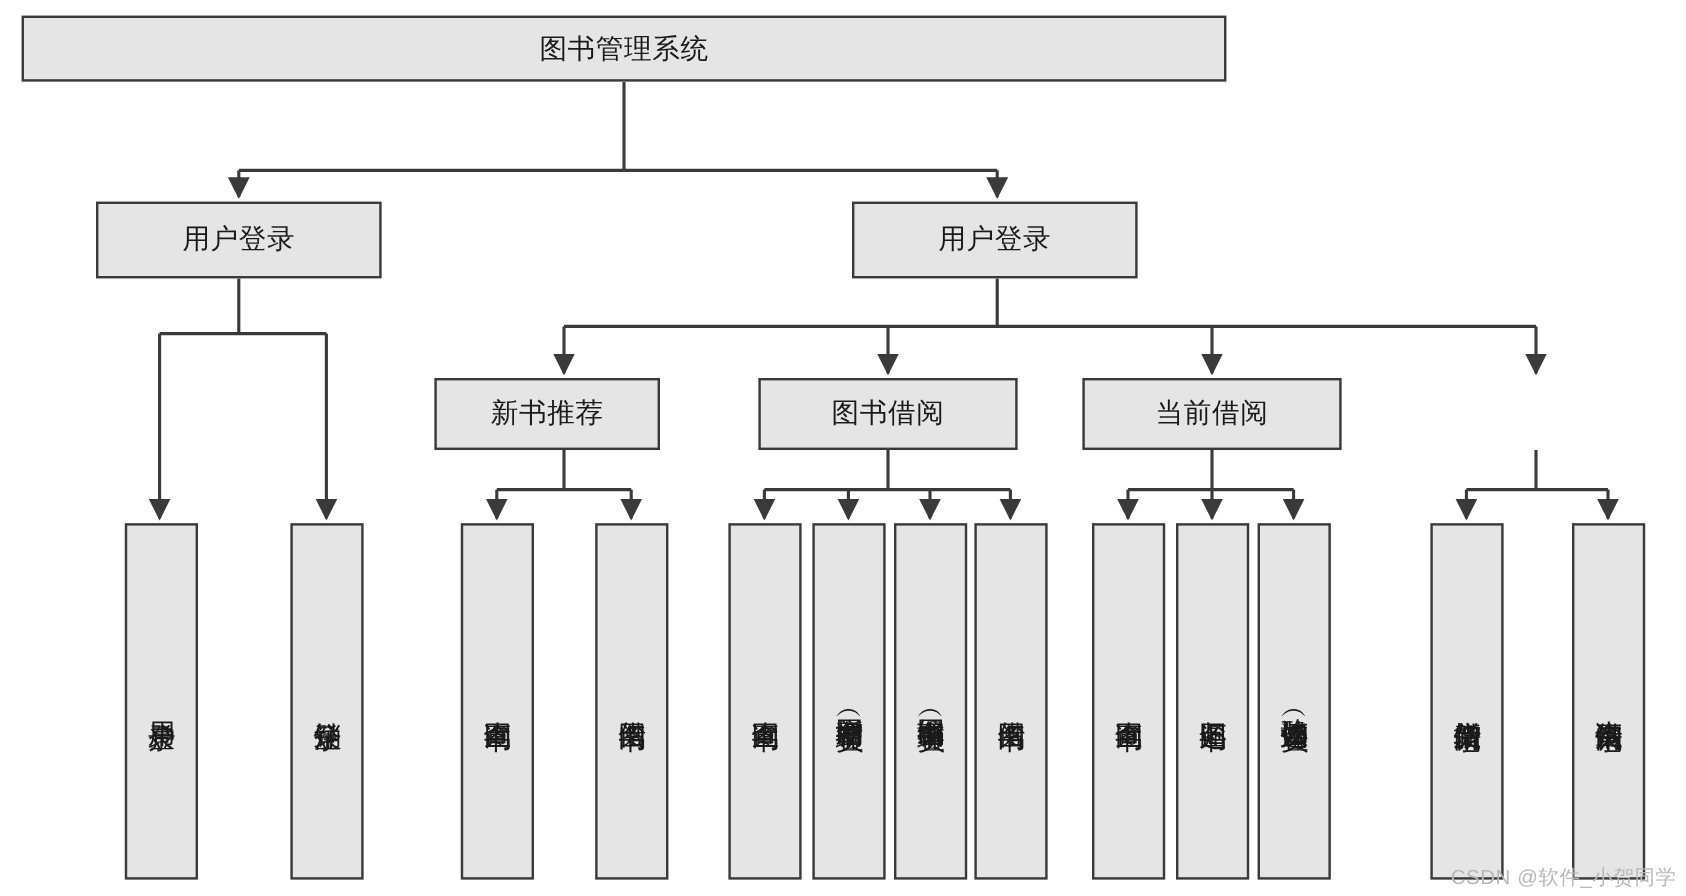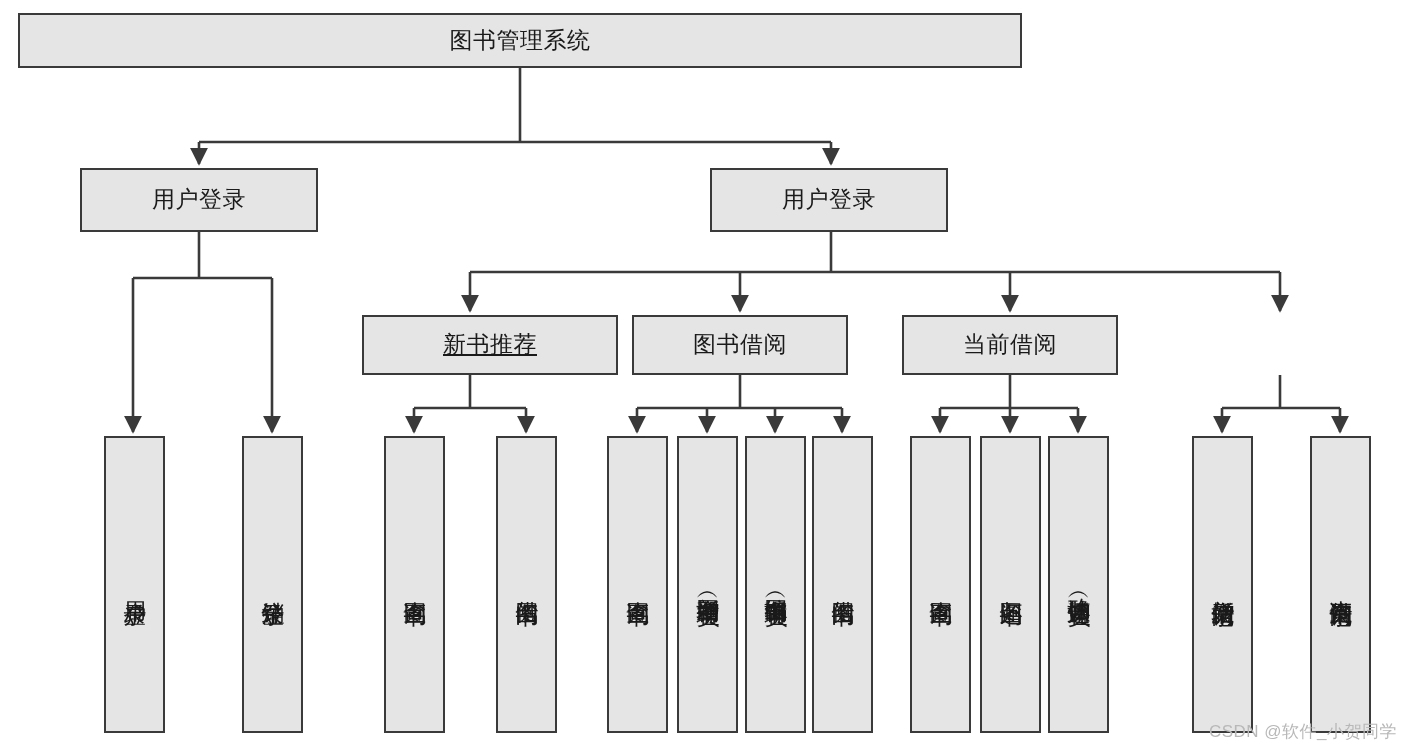--- a/index.html
+++ b/index.html
@@ -127,21 +127,21 @@
     <span class="label">图书管理系统</span>
   </div>
 
   <div class="node horizontal" style="left:80px; top:168px; width:238px; height:64px;">
     <span class="label">用户登录</span>
   </div>
   <div class="node horizontal" style="left:710px; top:168px; width:238px; height:64px;">
     <span class="label">用户登录</span>
   </div>
 
-  <div class="node horizontal" style="left:362px; top:315px; width:256px; height:60px;text-decoration:underline;">
+  <div class="node horizontal" style="left:362px; top:315px; width:188px; height:60px;">
     <span class="label">新书推荐</span>
   </div>
   <div class="node horizontal" style="left:902px; top:315px; width:216px; height:60px;">
     <span class="label">当前借阅</span>
   </div>
   <div class="node horizontal" style="left:632px; top:315px; width:216px; height:60px;">
     <span class="label">图书借阅</span>
   </div>
 
   <div class="node vertical" style="left:104px; top:436px; width:61px; height:297px;">

